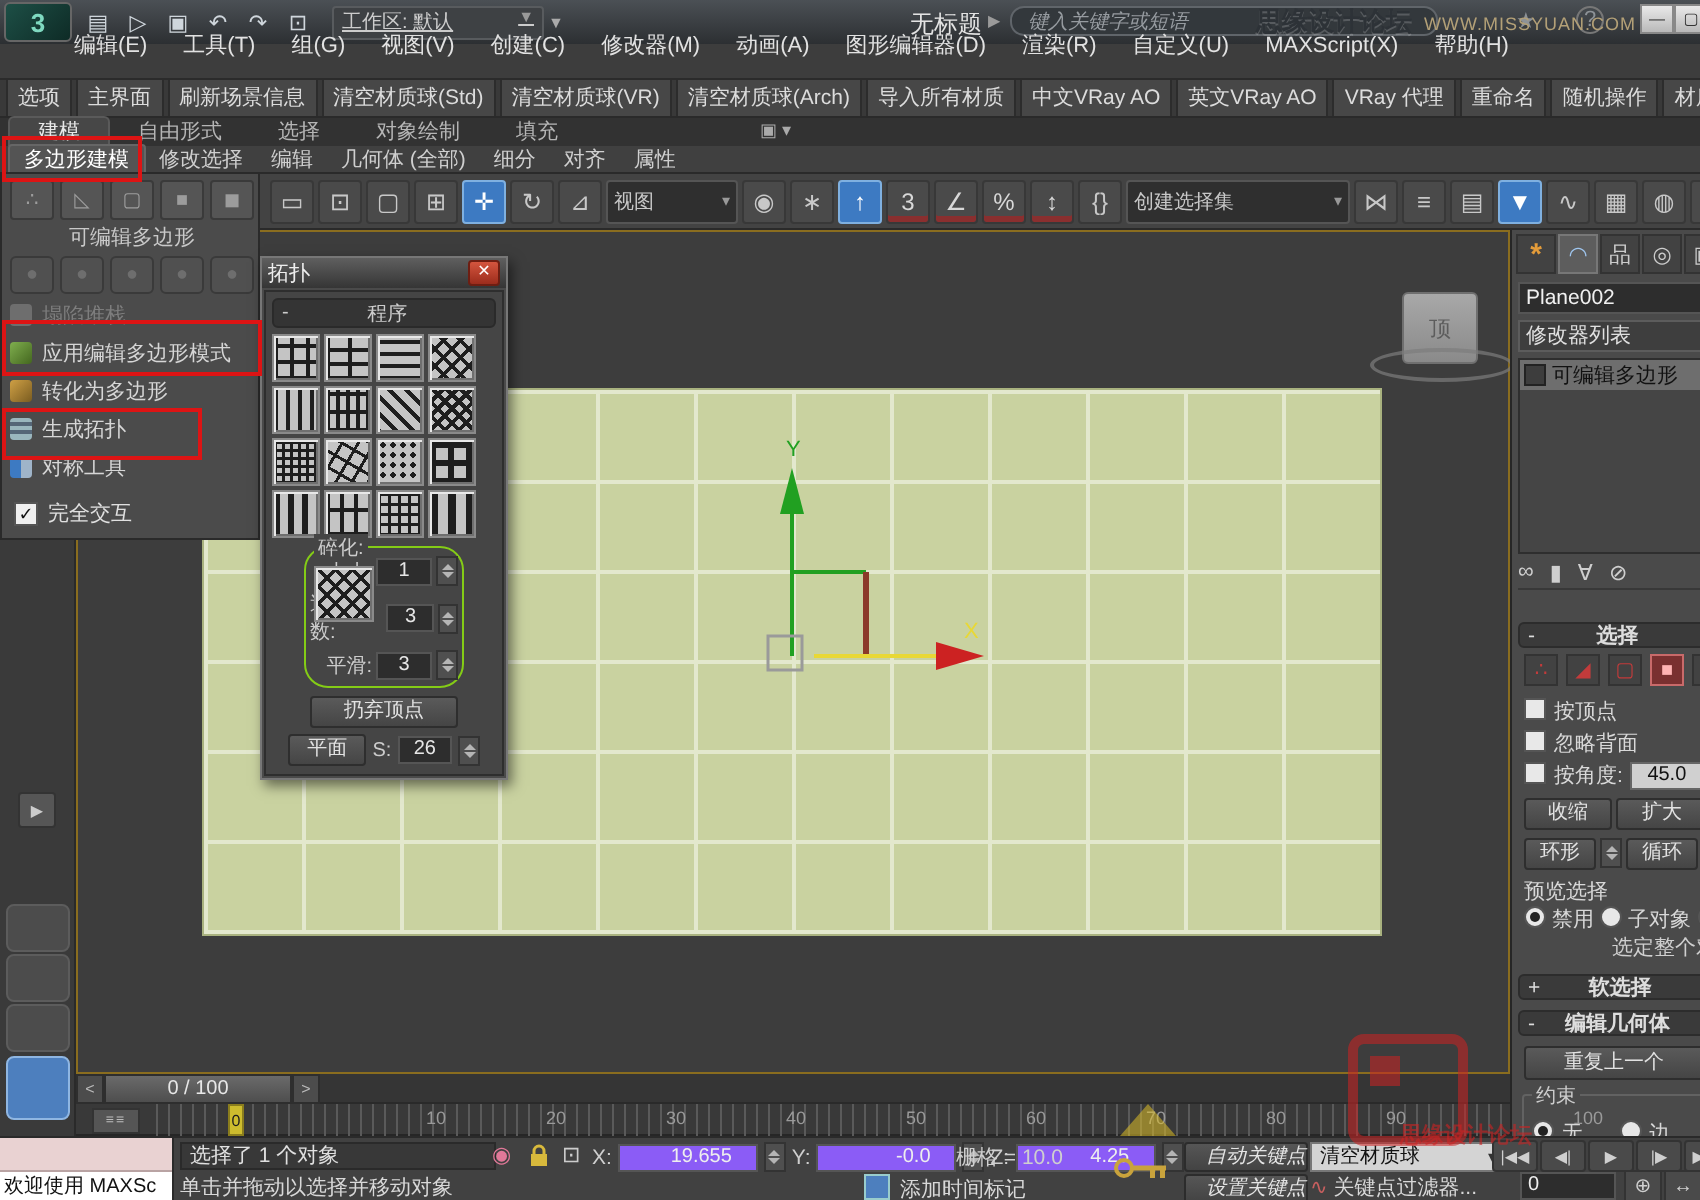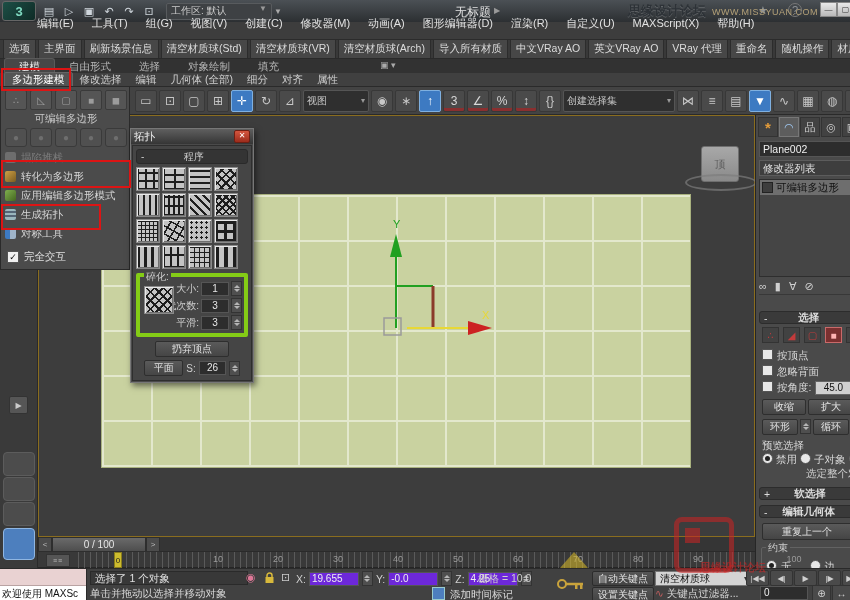--- a/index.html
+++ b/index.html
@@ -5,21 +5,21 @@
   html,body{margin:0;padding:0;background:#222;}
   #app{position:relative;width:850px;height:600px;overflow:hidden;background:#3c3c3c;
        font-family:"Liberation Sans","DejaVu Sans",sans-serif;font-size:11px;color:#ddd;
        -webkit-user-select:none;user-select:none;}
   .abs{position:absolute;}
   
   #titlebar{left:0;top:0;width:850px;height:22px;background:linear-gradient(#4b5055,#2c2f32);border-bottom:1px solid #1c1c1c;display:flex;align-items:center;}
   #logo{width:32px;height:18px;margin:1px 4px 1px 2px;border-radius:3px;background:linear-gradient(135deg,#1d4f46,#0e2b26);border:1px solid #666;color:#7fd9c0;font-weight:bold;font-size:13px;display:flex;align-items:center;justify-content:center;}
   .qat{display:flex;gap:2px;margin-right:8px;}
   .qat .qi{width:18px;height:16px;display:flex;align-items:center;justify-content:center;color:#cfd6dc;font-size:11px;border-radius:2px;}
-  #workspace{height:15px;min-width:96px;background:#3e4144;border:1px solid #585b5e;border-radius:2px;color:#ccc;font-size:10px;display:flex;padding:0 4px;gap:6px;}
+  #workspace{height:15px;min-width:96px;background:#3e4144;border:1px solid #585b5e;border-radius:2px;color:#ccc;font-size:10px;display:flex;padding:0 4px;gap:6px;text-decoration:underline;}
   #workspace .car{margin-left:auto;font-size:8px;color:#999;}
   #ws-more{width:12px;height:15px;display:flex;align-items:center;justify-content:center;font-size:8px;color:#aaa;}
   #title-text{position:absolute;left:340px;top:4px;font-size:12px;color:#e3e3e3;}
   #doc-title{position:absolute;left:455px;top:4px;font-size:12px;color:#e3e3e3;}
   #search-arrow{position:absolute;left:494px;top:6px;color:#9a9a9a;font-size:8px;}
   #search{position:absolute;left:505px;top:3px;width:196px;height:13px;background:#33383c;border:1px solid #60656a;border-radius:7px;color:#969ba0;font-style:italic;font-size:10px;padding:0 8px;display:flex;align-items:center;}
   #tb-star{position:absolute;left:758px;top:4px;color:#8d9297;font-size:11px;}
   #tb-help{position:absolute;left:788px;top:3px;color:#8d9297;font-size:11px;border:1px solid #777;border-radius:50%;width:12px;height:12px;display:flex;align-items:center;justify-content:center;}
   .winbtn{position:absolute;top:2px;width:15px;height:13px;background:linear-gradient(#e9e9e9,#b9b9b9);border:1px solid #888;color:#333;font-size:8px;display:flex;align-items:center;justify-content:center;}
   #wm-top{position:absolute;left:628px;top:2px;z-index:5;pointer-events:none;display:flex;align-items:baseline;gap:6px;}
@@ -95,21 +95,21 @@
   .pt7{background-image:repeating-linear-gradient(45deg,#1e1e1e 0 2px,transparent 2px 6px);}
   .pt8{background-image:repeating-linear-gradient(45deg,#1e1e1e 0 2px,transparent 2px 5px),repeating-linear-gradient(-45deg,#1e1e1e 0 2px,transparent 2px 5px);}
   .pt9{background-image:repeating-linear-gradient(0deg,#1e1e1e 0 1.5px,transparent 1.5px 4px),repeating-linear-gradient(90deg,#1e1e1e 0 1.5px,transparent 1.5px 4px);}
   .pt10{background-image:repeating-linear-gradient(30deg,#1e1e1e 0 1.5px,transparent 1.5px 7px),repeating-linear-gradient(120deg,#1e1e1e 0 1.5px,transparent 1.5px 7px);}
   .pt11{background-image:radial-gradient(#1e1e1e 1.3px,transparent 1.3px);background-size:5px 5px;}
   .pt12{background-image:repeating-linear-gradient(0deg,#1e1e1e 0 3px,transparent 3px 9px),repeating-linear-gradient(90deg,#1e1e1e 0 3px,transparent 3px 9px);}
   .pt13{background-image:repeating-linear-gradient(90deg,#1e1e1e 0 3px,transparent 3px 7px);}
   .pt14{background-image:repeating-linear-gradient(90deg,#1e1e1e 0 2px,transparent 2px 7px),repeating-linear-gradient(0deg,#1e1e1e 0 2px,transparent 2px 12px);}
   .pt15{background-image:repeating-linear-gradient(0deg,#1e1e1e 0 1.5px,transparent 1.5px 5px),repeating-linear-gradient(90deg,#1e1e1e 0 1.5px,transparent 1.5px 5px);}
   .pt16{background-image:repeating-linear-gradient(90deg,#1e1e1e 0 4px,transparent 4px 9px);}
-  #frag-group{border:4px solid #84cc16;border-radius:2px;margin:2px 0;padding:2px 2px 3px;position:relative;}
+  #frag-group{border:1px solid #84cc16;border-radius:12px;margin:2px 16px;padding:2px 2px 3px;position:relative;}
   #frag-legend{position:absolute;top:-7px;left:4px;background:#454545;padding:0 2px;font-size:10px;color:#ccc;}
   .frow{display:flex;align-items:center;justify-content:flex-end;margin-top:2px;gap:2px;color:#ccc;font-size:10px;}
   #frag-icon{position:absolute;left:4px;top:9px;width:30px;height:28px;}
   .nfield{width:26px;height:12px;background:#2d2d2d;border:1px solid #555;color:#e6e6e6;font-size:10px;text-align:center;line-height:12px;}
   .spin{width:9px;height:13px;display:flex;flex-direction:column;align-items:center;justify-content:center;gap:1px;background:#4f4f4f;border:1px solid #333;}
   .spin i{display:block;width:0;height:0;border-left:3px solid transparent;border-right:3px solid transparent;}
   .spin .up{border-bottom:3px solid #b5b5b5;}
   .spin .dn{border-top:3px solid #b5b5b5;}
   .tbtn{background:linear-gradient(#5a5a5a,#454545);border:1px solid #2e2e2e;border-radius:2px;color:#e2e2e2;font-size:10px;text-align:center;}
   #topo-discard{display:block;width:72px;height:14px;line-height:14px;margin:4px auto 3px;}
@@ -151,24 +151,24 @@
   .tick{position:absolute;top:2px;color:#9a9a9a;font-size:9px;transform:translateX(-50%);}
   #marker0{position:absolute;left:76px;top:0;width:8px;height:16px;background:#cdbc2e;border:1px solid #8a7d1d;color:#1d1d1d;font-size:8px;text-align:center;line-height:15px;box-sizing:border-box;}
   
   #statusbar{left:0;top:568px;width:850px;height:32px;background:#414141;border-top:1px solid #2a2a2a;box-sizing:border-box;}
   #listener{position:absolute;left:0;top:0;width:86px;height:32px;border-right:1px solid #2a2a2a;}
   #listener .pink{height:16px;background:#e9d2d2;border-bottom:1px solid #b9a3a3;}
   #listener .white{height:15px;background:#ffffff;color:#111;font-size:10px;line-height:15px;padding:0 2px;white-space:nowrap;overflow:hidden;}
   #sel-status{position:absolute;left:90px;top:2px;width:148px;height:12px;background:#383838;border:1px solid #2a2a2a;color:#e0e0e0;font-size:10.5px;line-height:12px;padding:0 4px;}
   #pin-ic{position:absolute;left:246px;top:2px;color:#e07898;font-size:11px;}
   #xyz{position:absolute;left:296px;top:2px;display:flex;align-items:center;gap:3px;color:#cfcfcf;font-size:10.5px;}
-  .xf{width:44px;height:12px;background:#6d28d9;border:1px solid #555;color:#eee;font-size:10px;text-align:left;line-height:12px;padding:0 2px;}
+  .xf{width:44px;height:12px;background:#8b5cf6;border:1px solid #555;color:#eee;font-size:10px;text-align:right;line-height:12px;padding:0 12px;}
   #grid-label{position:absolute;left:478px;top:3px;color:#cfcfcf;font-size:10.5px;}
   #key-ic{position:absolute;left:556px;top:9px;}
-  .skbtn{position:absolute;height:13px;background:linear-gradient(#565656,#434343);border:1px solid #2c2c2c;border-radius:2px;color:#e4e4e4;font-size:10px;text-align:center;line-height:13px;}
+  .skbtn{position:absolute;height:13px;background:linear-gradient(#565656,#434343);border:1px solid #2c2c2c;border-radius:2px;color:#e4e4e4;font-size:10px;text-align:right;line-height:13px;font-style:italic;}
   #key-dd{position:absolute;left:655px;top:2px;width:88px;height:13px;background:#d4d4d4;border:1px solid #777;color:#111;font-size:10px;line-height:13px;padding:0 4px;display:flex;}
   #key-dd::after{content:"▾";margin-left:auto;font-size:8px;color:#333;}
   #playback{position:absolute;left:746px;top:1px;display:flex;gap:1px;}
   .pb{min-width:17px;height:14px;background:#4a4a4a;border:1px solid #333;border-radius:2px;color:#cfcfcf;font-size:8px;display:flex;align-items:center;justify-content:center;padding:0 2px;}
   #prompt{position:absolute;left:90px;top:18px;color:#d8d8d8;font-size:10.5px;white-space:nowrap;}
   #tag-ic{position:absolute;left:432px;top:18px;width:11px;height:11px;background:#4d7fbe;border:1px solid #9cc;}
   #add-tag{position:absolute;left:450px;top:19px;color:#d8d8d8;font-size:10.5px;}
   #key-filters{position:absolute;left:655px;top:18px;color:#d8d8d8;font-size:10.5px;white-space:nowrap;}
   #key-filters .wave{color:#c75f5f;}
   #frame-field{position:absolute;left:760px;top:17px;width:40px;height:12px;background:#2d2d2d;border:1px solid #555;color:#eee;font-size:10px;line-height:12px;padding:0 3px;}
@@ -197,20 +197,21 @@
         <span class="qi">↷</span>
         <span class="qi">⊡</span>
       </div>
     <div id="workspace">
       <span>工作区: 默认</span>
         <span class="car">▼</span>
     </div>
     <div id="ws-more">▼</div>
     <div id="doc-title" class="abs">无标题</div>
     <div id="search-arrow" class="abs">▶</div>
+    <div id="search" class="abs">键入关键字或短语</div>
     <div id="tb-star" class="abs">★</div>
     <div id="tb-help" class="abs">?</div>
     <div class="winbtn" style="left:820px;">—</div>
     <div class="winbtn" style="left:837px;">▢</div>
   </div>
   <div id="wm-top">
     <span class="w1">思缘设计论坛</span>
     <span class="w2">WWW.MISSYUAN.COM</span>
   </div>
 
@@ -314,28 +315,28 @@
         <span class="mi">●</span>
         <span class="mi">●</span>
       </div>
     <div id="lp-items">
 
         <div class="lp-item dim it1">
           <span class="pic"></span>
           <span>塌陷堆栈</span>
         </div>
 
+        <div class="lp-item it3">
+          <span class="pic"></span>
+          <span>应用编辑多边形模式</span>
+        </div>
+
         <div class="lp-item it2">
           <span class="pic"></span>
           <span>转化为多边形</span>
-        </div>
-
-        <div class="lp-item it3">
-          <span class="pic"></span>
-          <span>应用编辑多边形模式</span>
         </div>
 
         <div class="lp-item it4">
           <span class="pic"></span>
           <span>生成拓扑</span>
         </div>
 
         <div class="lp-item it5">
           <span class="pic"></span>
           <span>对称工具</span>

